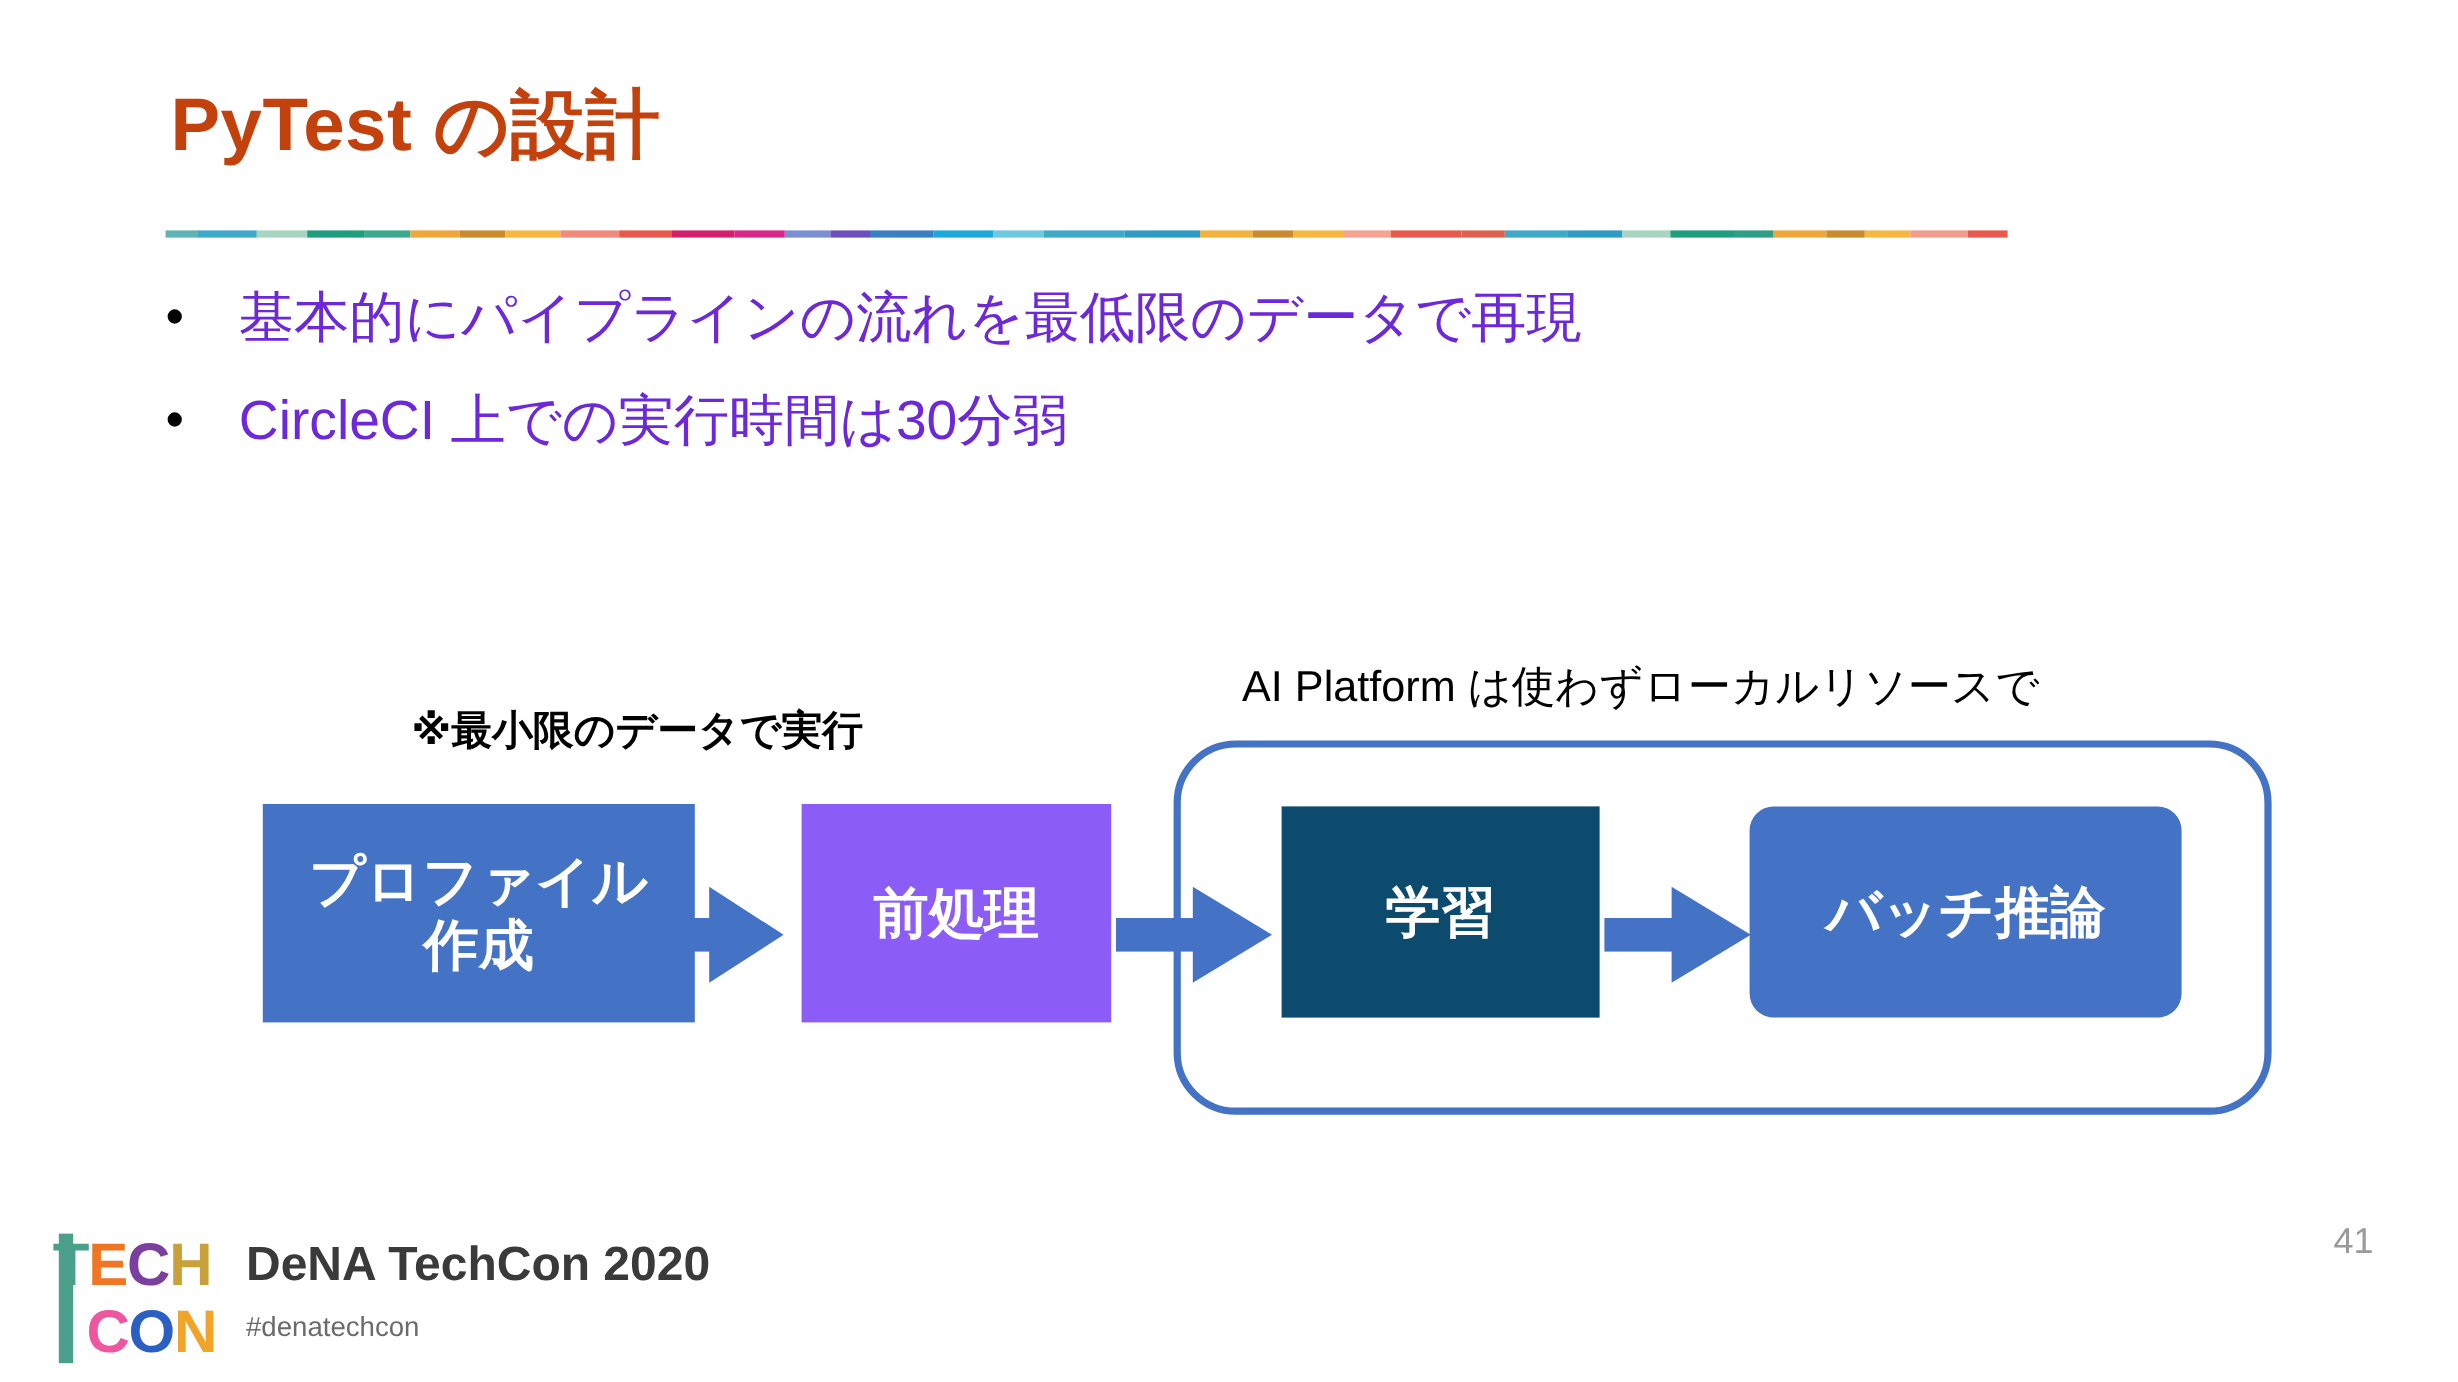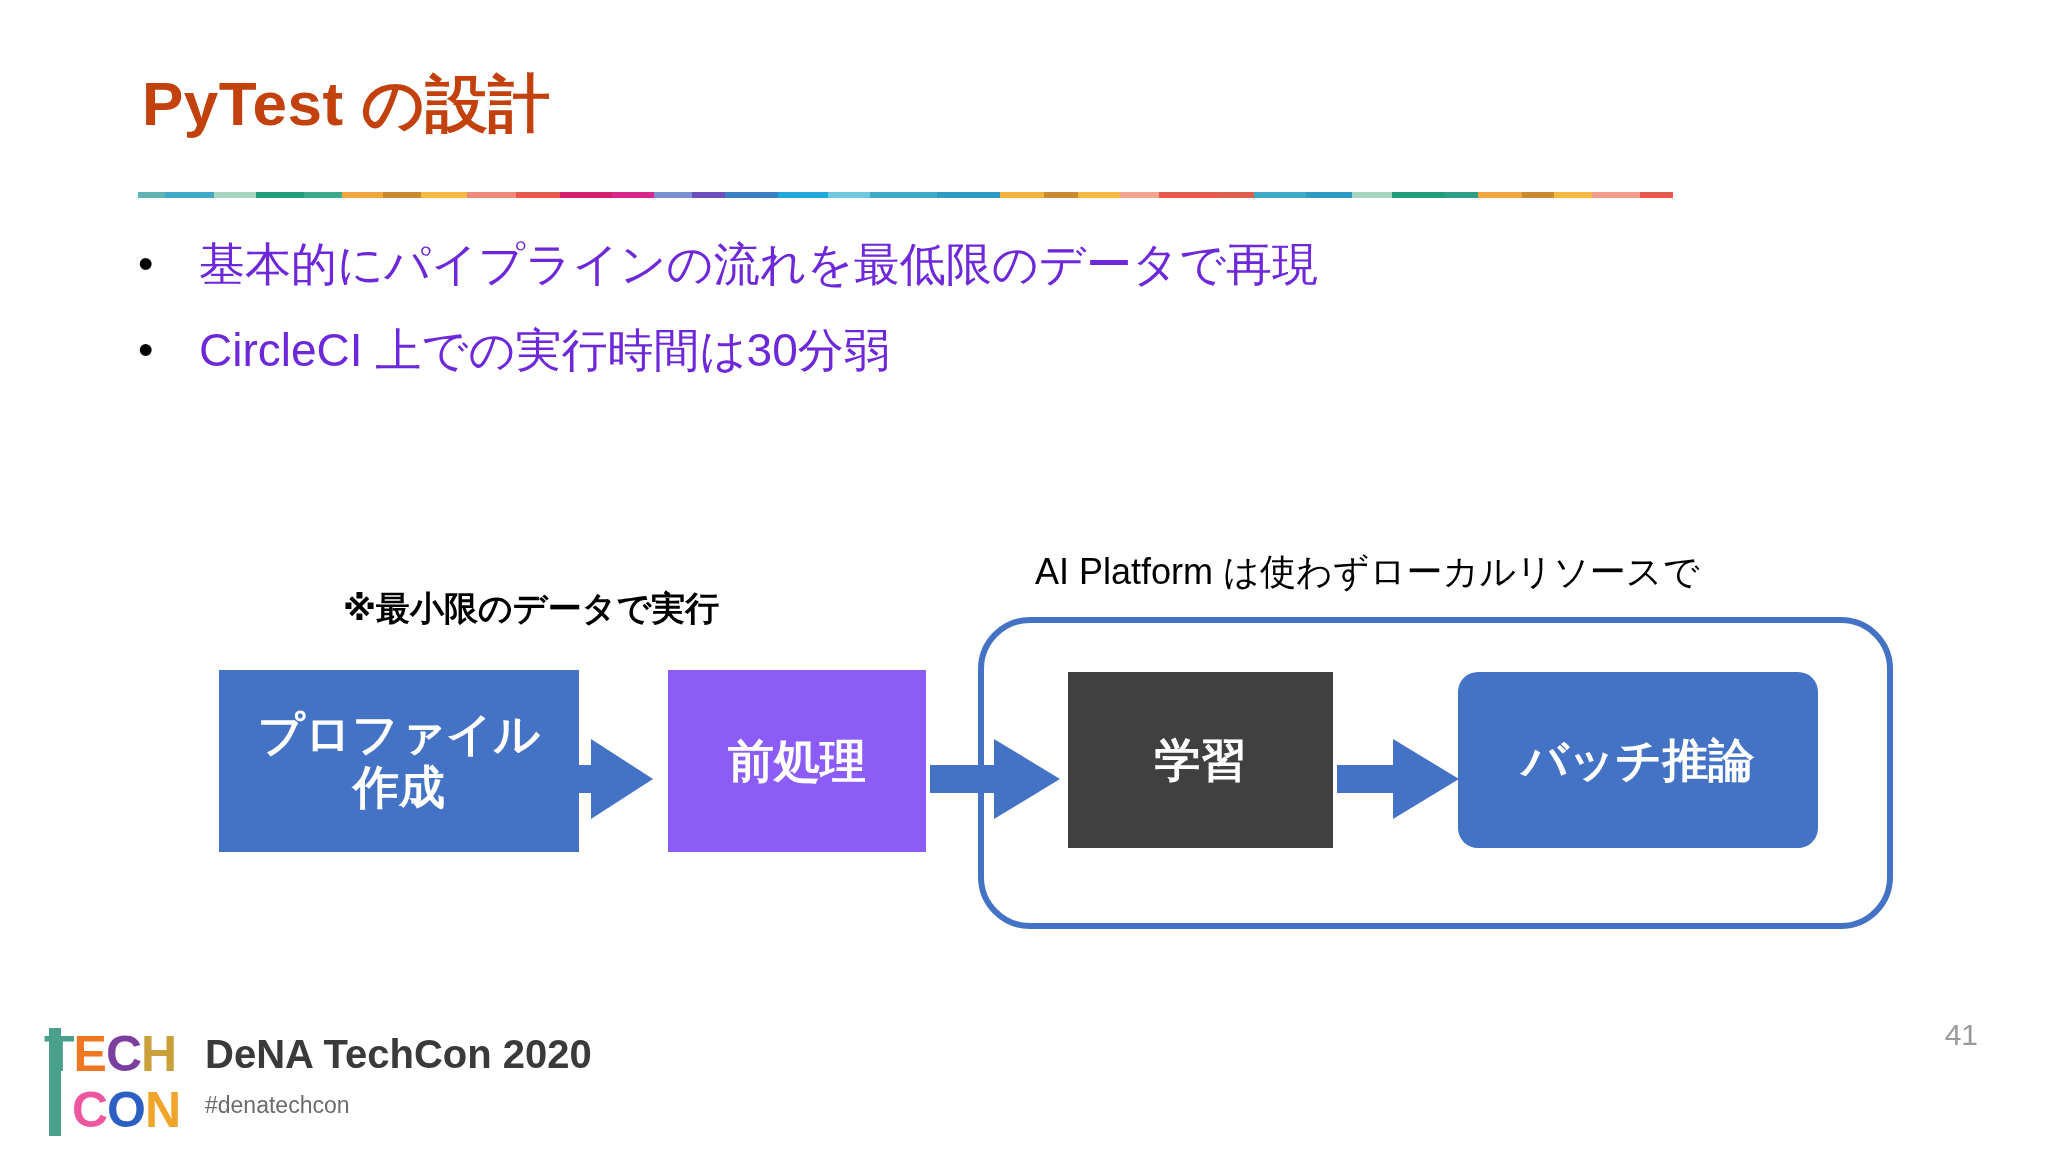--- a/index.html
+++ b/index.html
@@ -286,21 +286,21 @@
 
   <div class="flow-box" id="box-preprocess" style="background: #8b5cf6;">
     <span>前処理</span>
   </div>
 
   <div class="block-arrow" id="arrow-2">
     <div class="shaft" style="background: rgb(68, 114, 196);"></div>
       <div class="head" style="border-left-color: rgb(68, 114, 196);"></div>
   </div>
 
-  <div class="flow-box" id="box-train" style="background: #404040;">
+  <div class="flow-box" id="box-train" style="background: #0c4a6e;">
     <span>学習</span>
   </div>
 
   <div class="block-arrow" id="arrow-3">
     <div class="shaft" style="background: rgb(68, 114, 196);"></div>
       <div class="head" style="border-left-color: rgb(68, 114, 196);"></div>
   </div>
 
   <div class="flow-box" id="box-batch" style="background: rgb(68, 114, 196); border-radius: 20px;">
     <span>バッチ推論</span>

